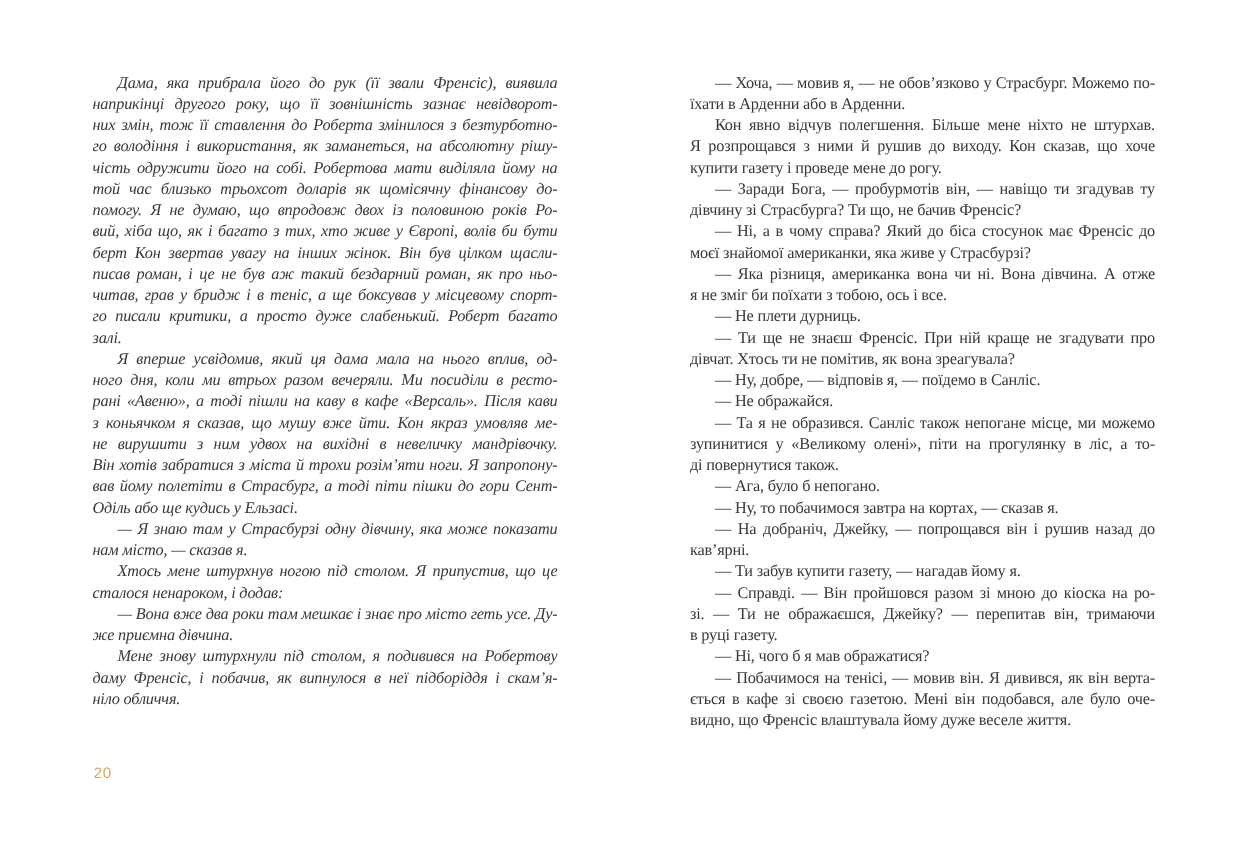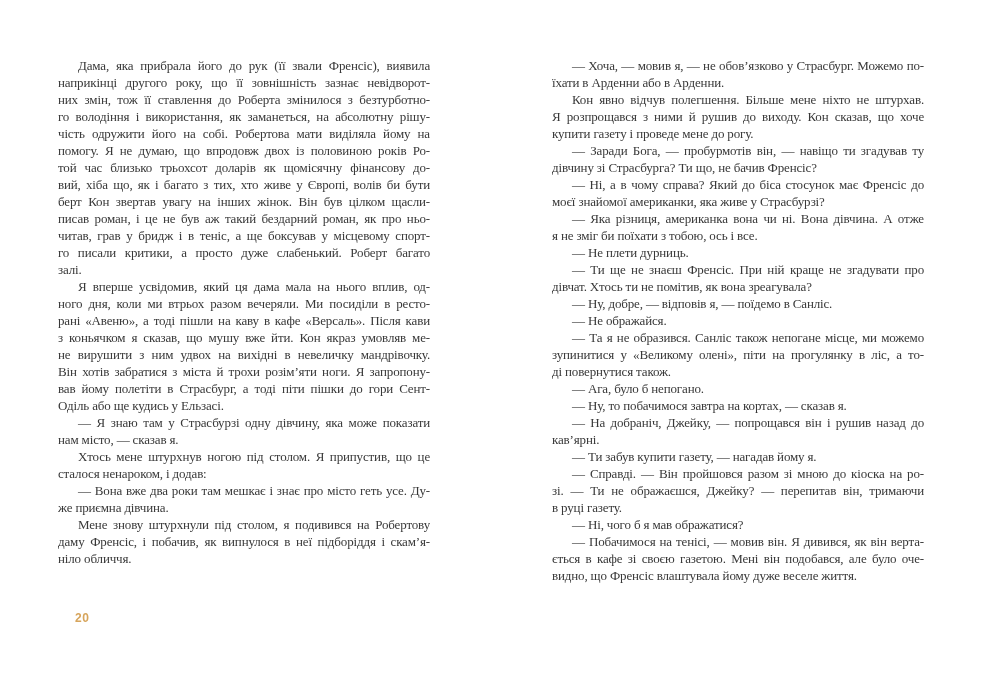--- a/index.html
+++ b/index.html
@@ -21,53 +21,53 @@
   }
   .text-column {
     position: absolute;
     top: 57px;
     width: 372px;
     font-size: 13px;
     line-height: 17px;
     letter-spacing: -0.15px;
     color: #383838;
   }
-  .col-left  { left: 58px; }
+  .col-left  { left: 74px; font-style: italic; }
   .col-right { left: 552px; }
   .line {
     height: 17px;
     overflow: hidden;
     text-align: justify;
     text-align-last: justify;
   }
   .line.first { text-indent: 20px; }
   .line.plast { text-align-last: left; }
   .page-number {
     position: absolute;
     left: 75px;
     top: 611px;
     font-family: "Liberation Sans", "DejaVu Sans", sans-serif;
     font-size: 12px;
-    font-weight: 700;
+    font-weight: 400;
     letter-spacing: 0.5px;
     color: #d7a55c;
   }
 </style>
 </head>
 <body>
 
 <div class="spread">
   <div class="text-column col-left" id="left-col">
       <div class="line first">Дама, яка прибрала його до рук (її звали Френсіс), виявила</div>
       <div class="line">наприкінці другого року, що її зовнішність зазнає невідворот-</div>
       <div class="line">них змін, тож її ставлення до Роберта змінилося з безтурботно-</div>
       <div class="line">го володіння і використання, як заманеться, на абсолютну рішу-</div>
       <div class="line">чість одружити його на собі. Робертова мати виділяла йому на</div>
+      <div class="line">той час близько трьохсот доларів як щомісячну фінансову до-</div>
       <div class="line">помогу. Я не думаю, що впродовж двох із половиною років Ро-</div>
-      <div class="line">той час близько трьохсот доларів як щомісячну фінансову до-</div>
       <div class="line">вий, хіба що, як і багато з тих, хто живе у Європі, волів би бути</div>
       <div class="line">берт Кон звертав увагу на інших жінок. Він був цілком щасли-</div>
       <div class="line">писав роман, і це не був аж такий бездарний роман, як про ньо-</div>
       <div class="line">читав, грав у бридж і в теніс, а ще боксував у місцевому спорт-</div>
       <div class="line">го писали критики, а просто дуже слабенький. Роберт багато</div>
       <div class="line plast">залі.</div>
       <div class="line first">Я вперше усвідомив, який ця дама мала на нього вплив, од-</div>
       <div class="line">ного дня, коли ми втрьох разом вечеряли. Ми посиділи в ресто-</div>
       <div class="line">рані «Авеню», а тоді пішли на каву в кафе «Версаль». Після кави</div>
       <div class="line">з коньячком я сказав, що мушу вже йти. Кон якраз умовляв ме-</div>

